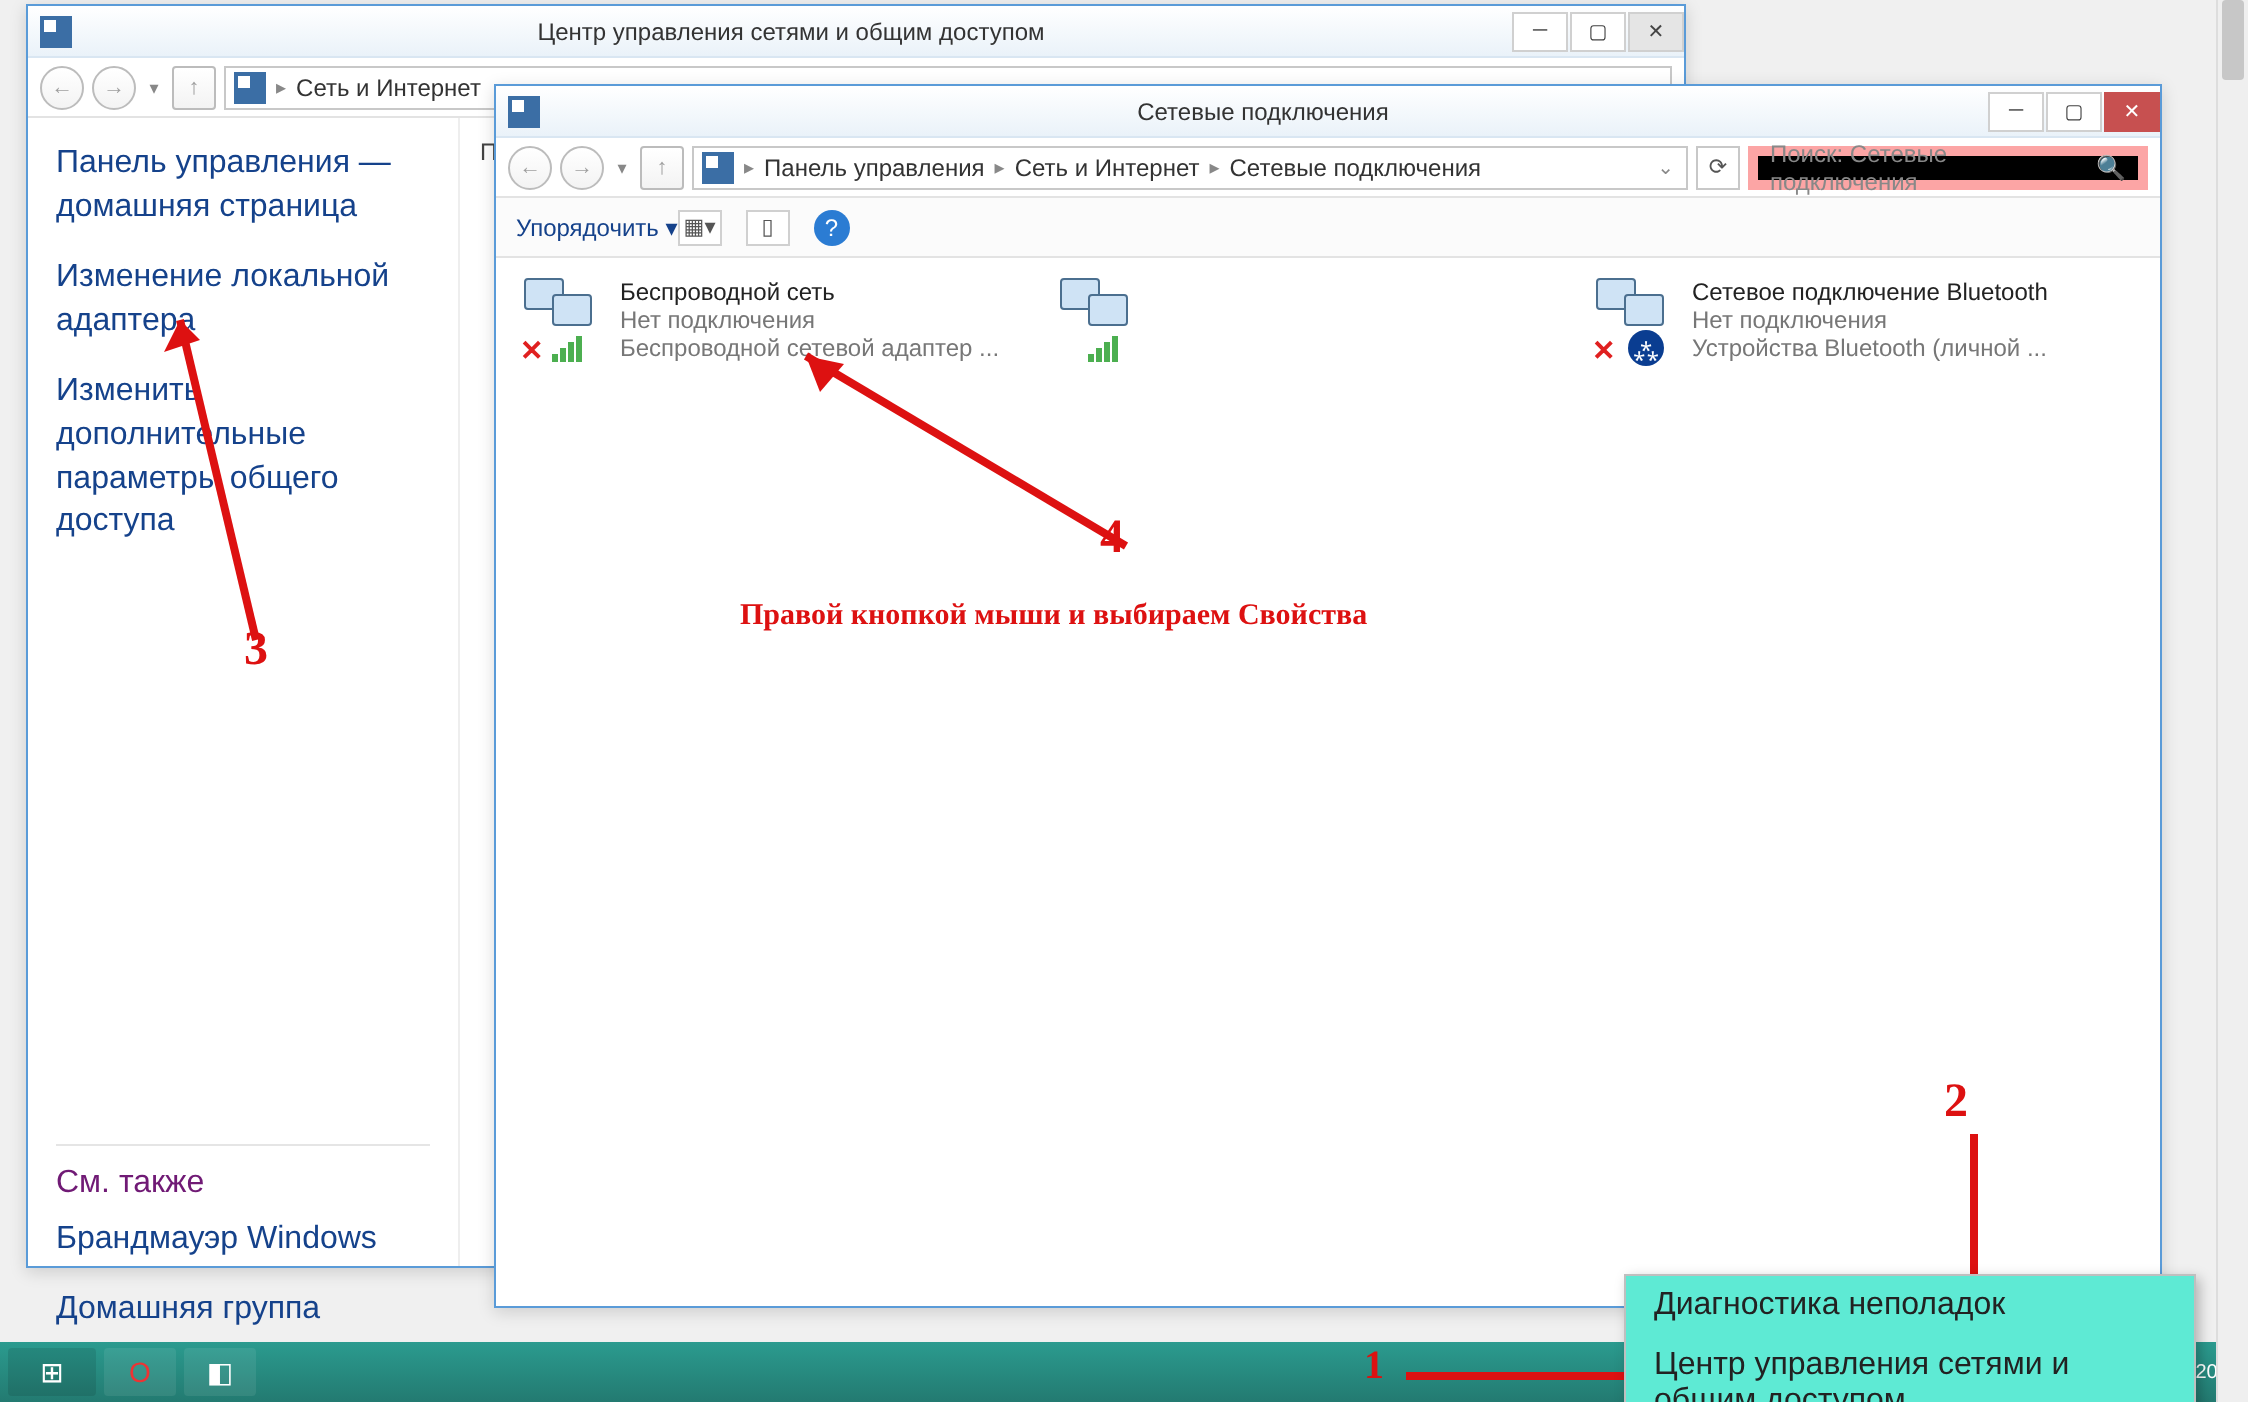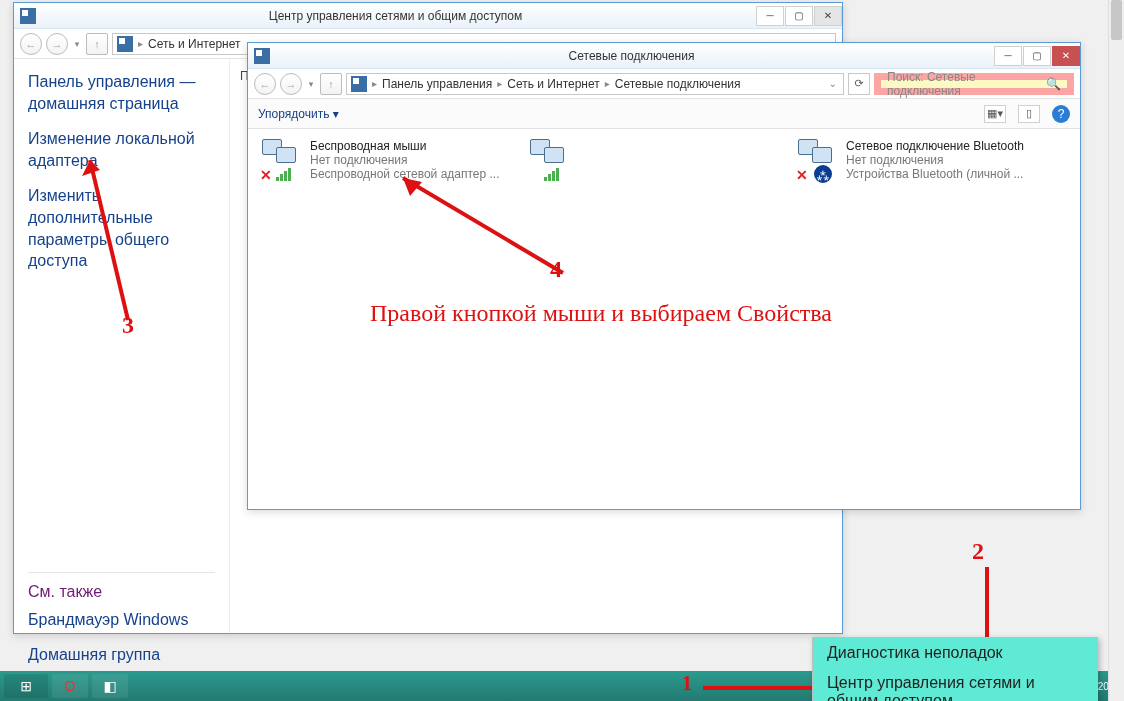--- a/index.html
+++ b/index.html
@@ -13,31 +13,31 @@
   .winbtns { display: flex; }
   .winbtn { width: 28px; height: 20px; margin-left: 1px; background: #fff; border: 1px solid #d0d0d0; display:flex;align-items:center;justify-content:center; font-size:10px; color:#444;}
   .winbtn.close { background:#c75050; color:#fff; border-color:#c75050;}
   .winbtn.closegray{ background:#e5e5e5;}
   .addrbar { height: 30px; display: flex; align-items: center; padding: 0 6px; gap:4px; background:#fff; border-bottom:1px solid #e3e3e3;}
   .navcircle { width:22px;height:22px;border-radius:50%;border:1px solid #bcbcbc;background:linear-gradient(#fff,#f3f3f3);display:flex;align-items:center;justify-content:center;font-size:11px;color:#9f9f9f;}
   .chev{width:10px;font-size:9px;color:#888;text-align:center;}
   .pathbox{flex:1;height:22px;border:1px solid #c8c8c8;display:flex;align-items:center;padding:0 4px;font-size:12px;color:#333;gap:3px;background:#fff;}
   .pathbox .sep{color:#888;font-size:10px;padding:0 2px;}
   .refresh{width:22px;height:22px;border:1px solid #c8c8c8;background:#fff;display:flex;align-items:center;justify-content:center;font-size:11px;color:#555;}
-  .search{width:200px;height:22px;border:7px solid #fca5a5;background:#fef9c3;font-size:12px;padding:0 6px;color:#888;display:flex;align-items:center;justify-content:space-between;}
+  .search{width:200px;height:22px;border:5px solid #fca5a5;background:#000000;font-size:12px;padding:0 6px;color:#888;display:flex;align-items:center;justify-content:space-between;}
 
   .win1-body{display:flex;height:calc(100% - 56px);}
   .sidebar{width:215px;padding:12px 14px;font-size:16px;color:#15428b;}
   .sidebar .link{color:#15428b;margin-bottom:14px;cursor:pointer;line-height:1.35;}
   .sidebar .sep{height:1px;background:#e5e5e5;margin:300px 0 10px;}
   .sidebar .muted{color:#701a75;margin-bottom:8px;}
 
   
-  .win2{left:247px;top:42px;width:834px;height:468px;z-index:10;}
-  .toolbar{height:30px;display:flex;align-items:center;padding:0 10px;border-bottom:1px solid #e3e3e3;background:#fbfbfb;justify-content:space-between;}
+  .win2{left:247px;top:42px;width:834px;height:612px;z-index:10;}
+  .toolbar{height:30px;display:flex;align-items:center;padding:0 10px;border-bottom:1px solid #e3e3e3;background:#fbfbfb;}
   .toolbar .org{color:#15428b;font-size:12px;display:flex;align-items:center;gap:3px;cursor:pointer;}
   .toolbar .right{display:flex;gap:12px;align-items:center;}
   .toolbtn{width:22px;height:18px;border:1px solid #d0d0d0;background:#fff;font-size:11px;display:flex;align-items:center;justify-content:center;color:#555;}
   .help{width:18px;height:18px;border-radius:50%;background:#2b7cd3;color:#fff;font-size:12px;display:flex;align-items:center;justify-content:center;}
 
   .content{padding:10px 14px 0;height:calc(100% - 86px - 28px);position:relative;}
   .conn-grid{display:flex;flex-wrap:wrap;gap:8px 12px;}
   .conn{width:256px;display:flex;gap:8px;font-size:12px;}
   .conn .cicon{width:40px;height:40px;position:relative;flex-shrink:0;}
   .monitors{position:absolute;left:0;top:0;width:40px;height:30px;}
@@ -51,21 +51,21 @@
   .conn .info .name{color:#222;}
   .conn .info .st{color:#777;}
   .conn .info .dev{color:#777;}
 
   .statusbar{position:absolute;left:0;right:0;bottom:0;height:28px;border-top:1px solid #e3e3e3;display:flex;align-items:center;padding:0 10px;font-size:12px;color:#555;justify-content:space-between;background:#fff;}
   .sb-right{display:flex;gap:8px;}
   .viewbtn{width:22px;height:16px;border:1px solid #ccc;font-size:9px;display:flex;align-items:center;justify-content:center;color:#666;}
 
   
   .ann-num{position:absolute;color:#d11;font-weight:bold;font-size:24px;z-index:50;font-family:"Times New Roman",serif;}
-  .ann-text{position:absolute;color:#d11;font-weight:normal;font-size:24px;z-index:50;font-family:"Times New Roman",serif;}
+  .ann-text{position:absolute;color:#d11;font-weight:bold;font-size:15px;z-index:50;font-family:"Times New Roman",serif;}
   .arrow{position:absolute;z-index:49;}
 
   
   .ctxmenu{position:absolute;left:812px;top:637px;width:286px;background:#5eead4;border:1px solid #bfbfbf;box-shadow:2px 2px 6px rgba(0,0,0,.25);z-index:60;font-size:16px;}
   .ctxmenu .item{padding:6px 14px;color:#222;}
 
   
   .taskbar{position:absolute;left:0;right:0;bottom:0;height:30px;background:linear-gradient(#2b9b8f,#237a71);display:flex;align-items:center;z-index:40;padding:0 4px;justify-content:space-between;}
   .tb-left{display:flex;gap:4px;align-items:center;}
   .tbicon{width:36px;height:24px;background:rgba(255,255,255,.08);border-radius:2px;display:flex;align-items:center;justify-content:center;color:#fff;font-size:14px;}
@@ -174,21 +174,21 @@
             </div>
             <div class="x">✕</div>
             <div class="bars">
               <div class="bar" style="height:4px"></div>
               <div class="bar" style="height:7px"></div>
               <div class="bar" style="height:10px"></div>
               <div class="bar" style="height:13px"></div>
             </div>
           </div>
           <div class="info">
-            <div class="name">Беспроводная мыши</div>
+            <div class="name">Беспроводной сеть</div>
             <div class="st">Нет подключения</div>
             <div class="dev">Беспроводной сетевой адаптер ...</div>
           </div>
         </div>
         <div class="conn">
           <div class="cicon">
             <div class="monitors">
               <div class="mon a"></div>
               <div class="mon b"></div>
             </div>

